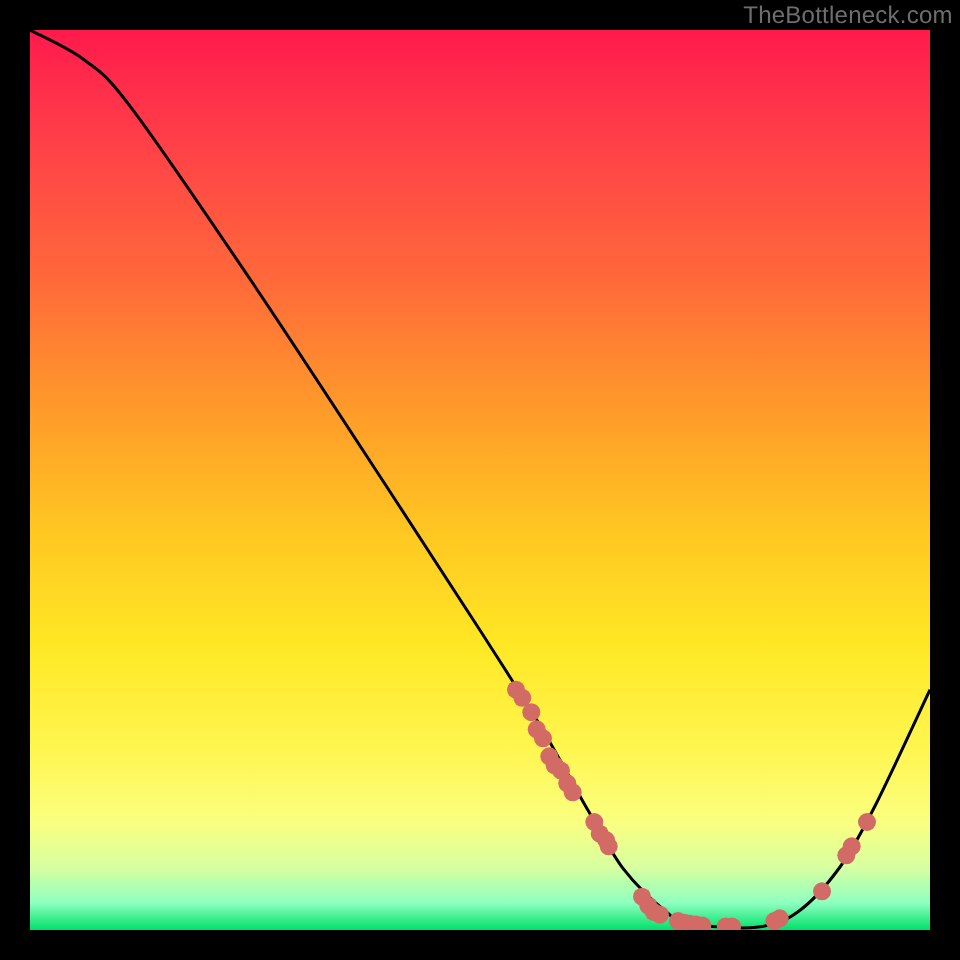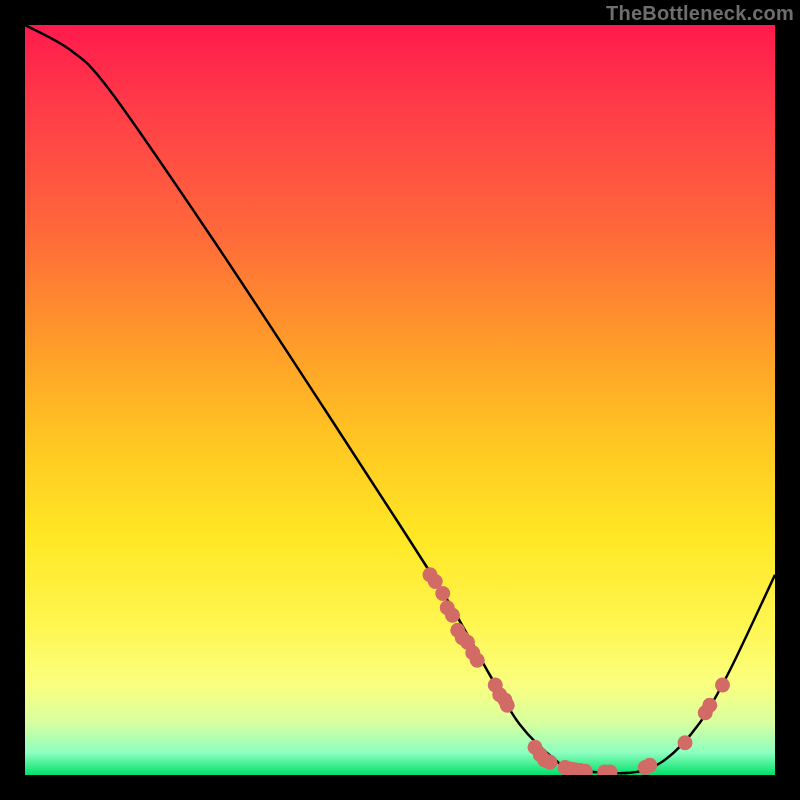--- a/index.html
+++ b/index.html
@@ -43,21 +43,21 @@
     top: 0;
     width: 750px;
     height: 750px;
   }
   .watermark {
     position: absolute;
     top: 2px;
     right: 6px;
     color: #6e6e6e;
     font-size: 20px;
-    font-weight: 700;
+    font-weight: 400;
     letter-spacing: 0.2px;
     user-select: none;
   }
 </style>
 </head>
 <body>
 
 <div class="stage">
   <div class="plot-area">
     <svg class="plot-svg" viewBox="0 0 750 750" preserveAspectRatio="none">

